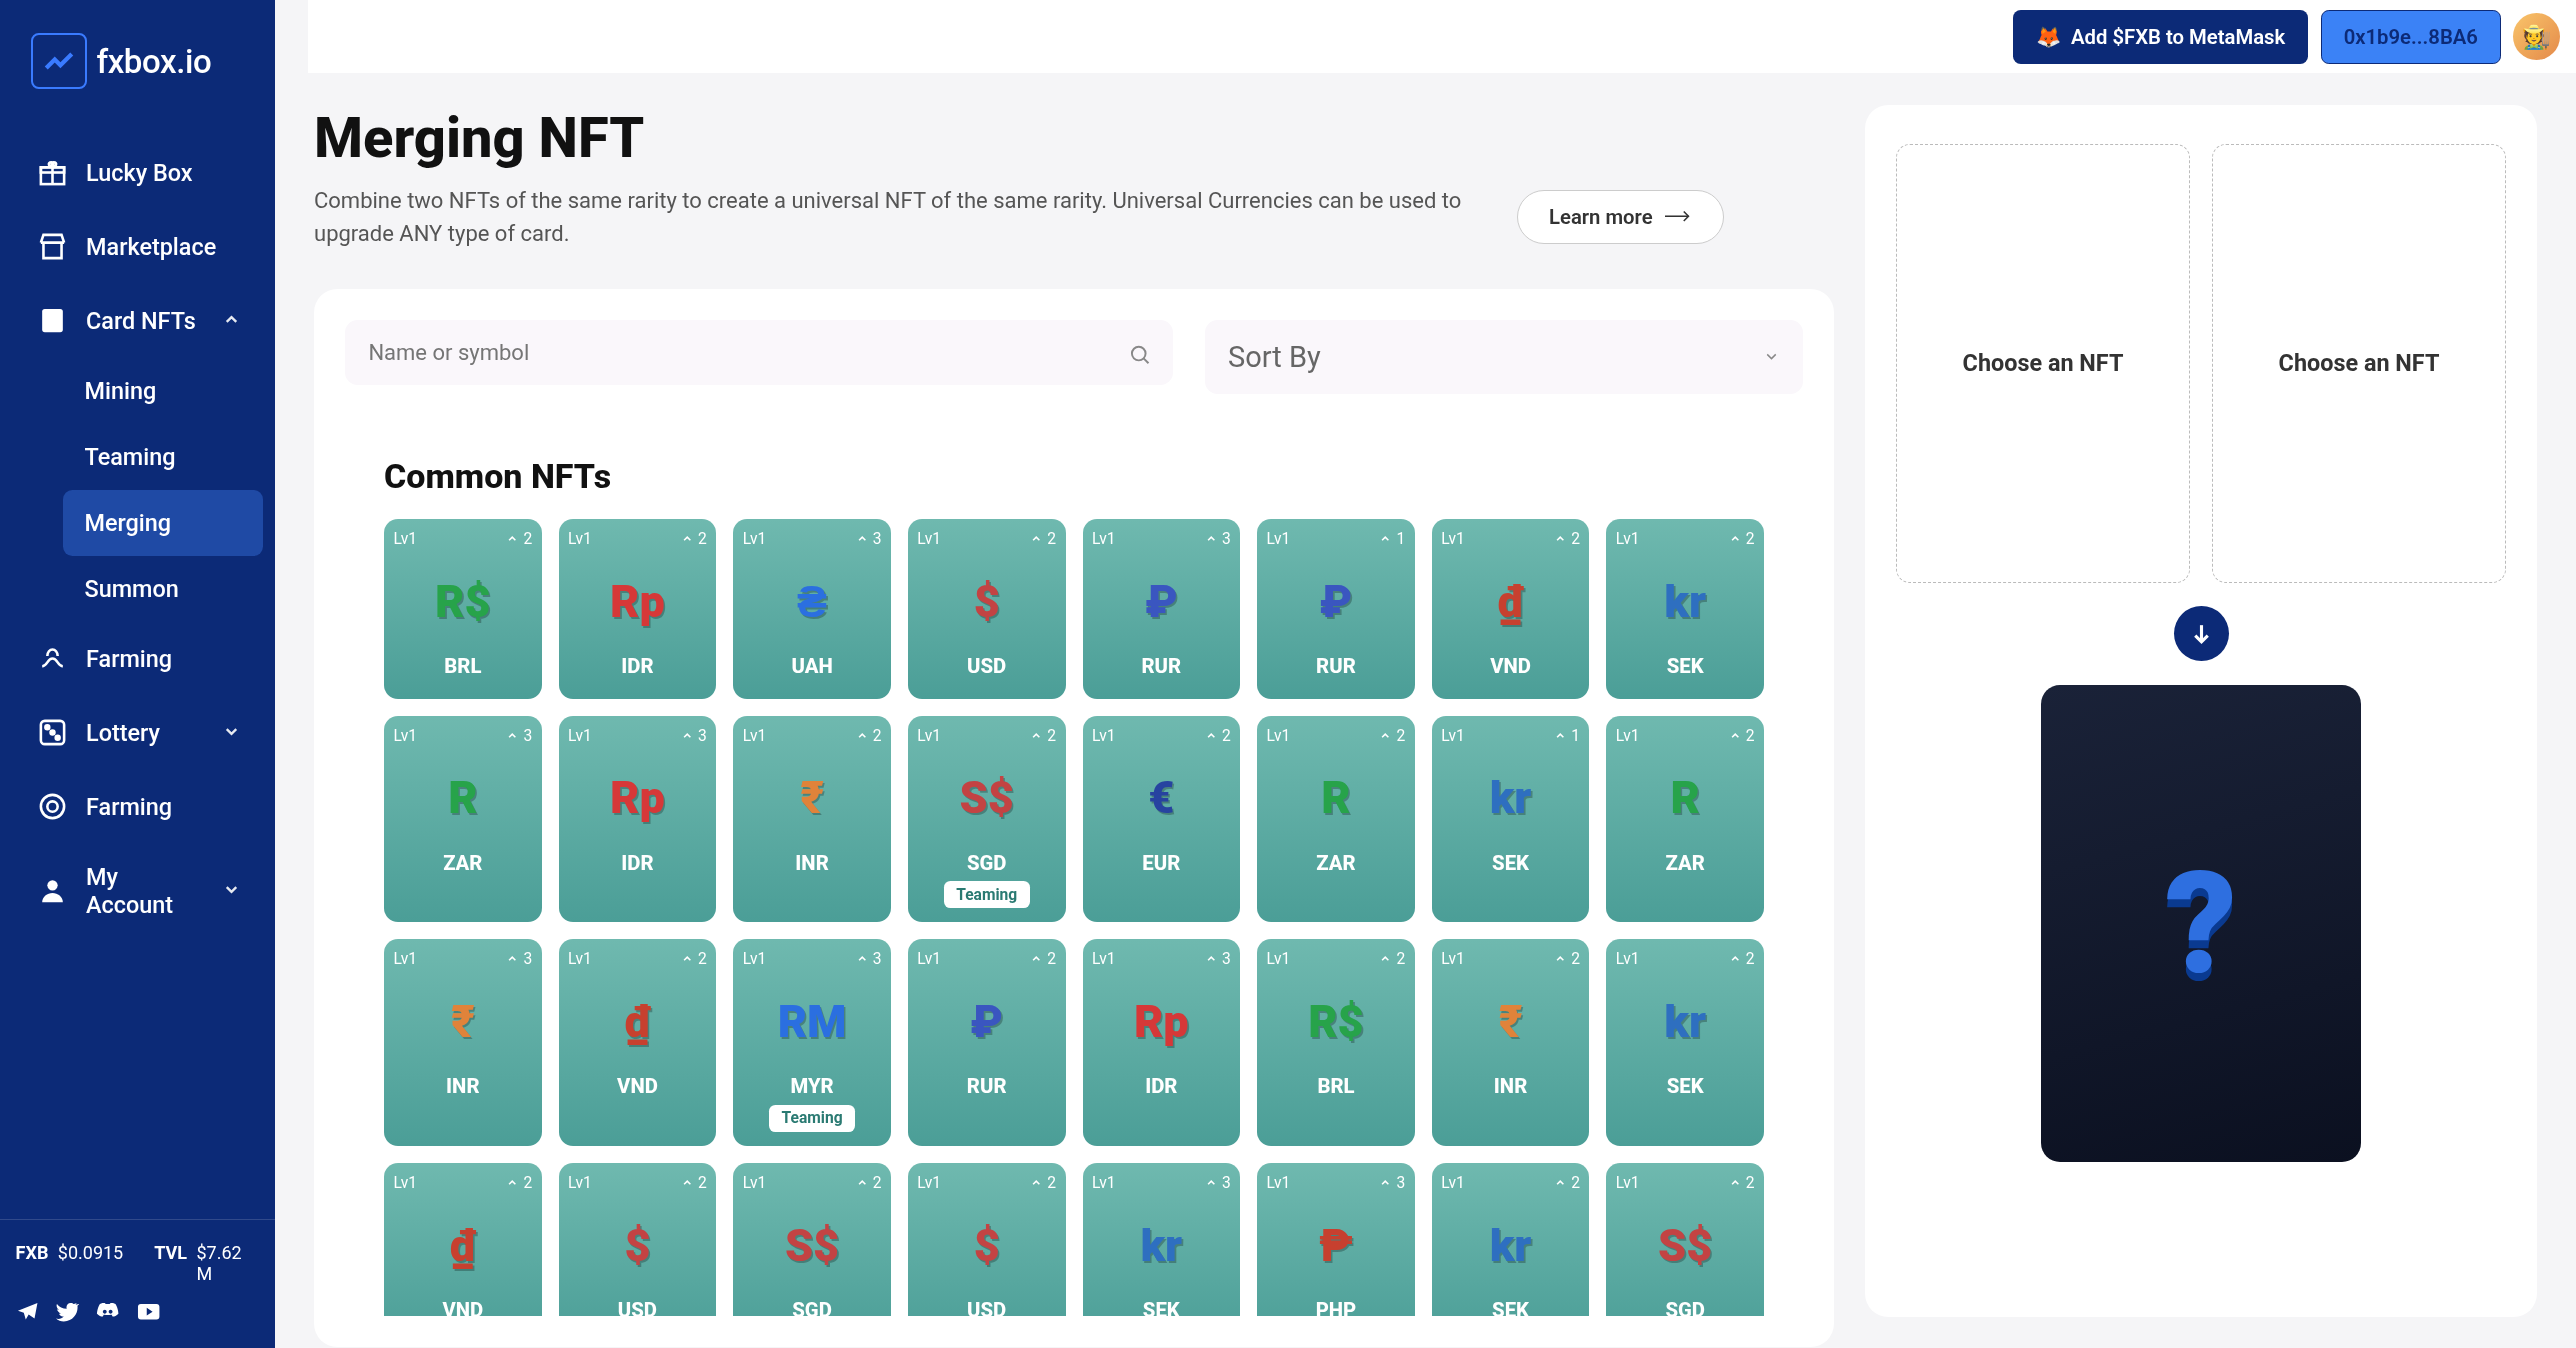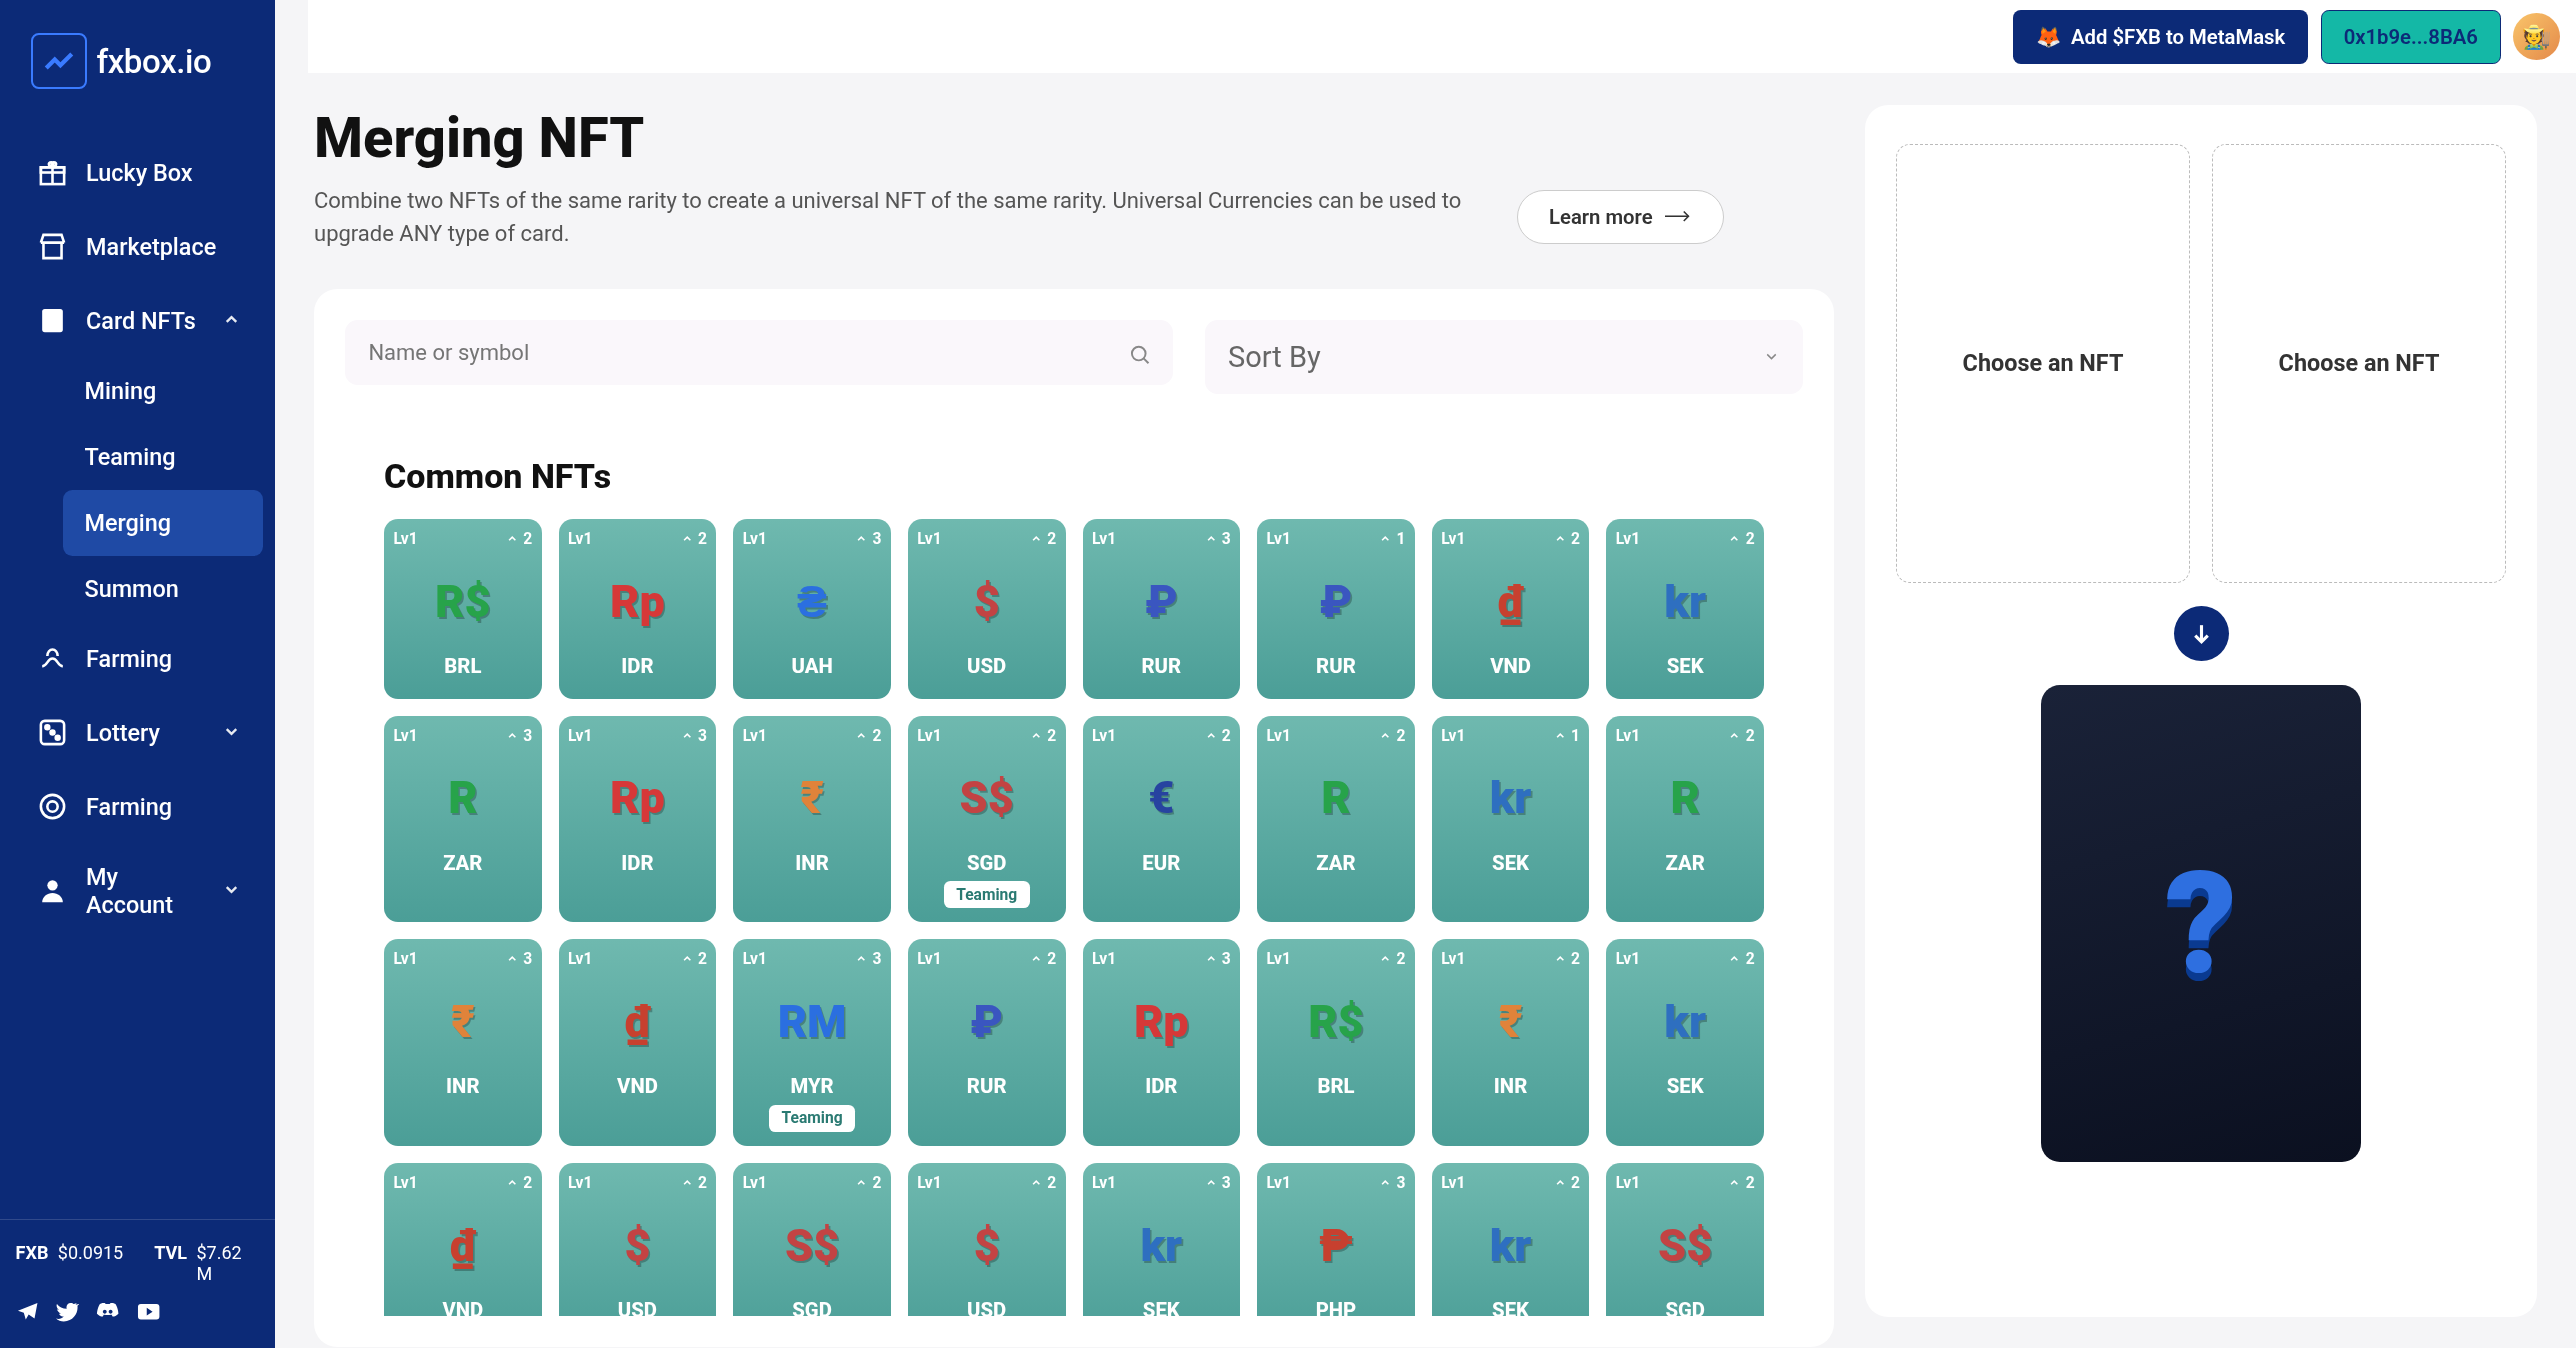--- a/index.html
+++ b/index.html
@@ -17,41 +17,41 @@
 .nav-icon{width:36px;height:36px;display:flex;align-items:center;justify-content:center;flex-shrink:0}
 .sidebar-footer{padding:22px 15.6px;border-top:0.8px solid rgba(255,255,255,.15)}
 .stats{display:flex;gap:31px;font-size:18px;font-weight:700;margin-bottom:15.6px}
 .stats .pair{display:flex;gap:9.4px;align-items:baseline}
 .stats .val{font-weight:400}
 .socials{display:flex;gap:17px}
 .socials svg{width:23.4px;height:23.4px;fill:#fff}
 .topbar{position:absolute;top:0;left:308px;right:0;height:73px;background:#fff;display:flex;align-items:center;justify-content:flex-end;gap:12.5px;padding:0 15.6px;z-index:5}
 .btn{font-size:20.3px;font-weight:600;padding:14px 22px;border-radius:7.8px;cursor:pointer;display:flex;align-items:center;gap:9.4px;border:1.6px solid transparent}
 .btn-blue{background:#0c2a77;color:#fff}
-.btn-outline{background:#14b8a6;color:#0c2a77;border-color:#0c2a77}
+.btn-outline{background:#3b82f6;color:#0c2a77;border-color:#0c2a77}
 .avatar{width:47px;height:47px;border-radius:50%;background:linear-gradient(135deg,#f9c56a,#e4894a);display:flex;align-items:center;justify-content:center;font-size:23.4px}
 .main{flex:1;padding:105px 39px 31px;overflow-y:auto;display:flex;gap:31px}
 .left{flex:1;min-width:0}
 .page-title{font-size:56px;font-weight:800;color:#111;margin-bottom:12.5px}
 .page-desc-row{display:flex;align-items:center;gap:31px;margin-bottom:39px}
 .page-desc{font-size:22px;color:#555;line-height:1.5;max-width:1172px}
 .learn-more{border:1.6px solid #ccc;border-radius:781px;padding:14px 31px;font-size:20.3px;font-weight:600;color:#333;background:#fff;display:flex;align-items:center;gap:12.5px;cursor:pointer;flex-shrink:0}
 .card-grid-wrapper{background:#fff;border-radius:23.4px;padding:31px}
 .controls{display:flex;gap:32px;margin-bottom:31px}
 .search{flex:1.5;position:relative}
 .search input{width:100%;padding:20.3px 55px 20.3px 23.4px;font-size:22px;border:none;background:#faf7fb;border-radius:12.5px}
 .search-icon{position:absolute;right:20.3px;top:50%;transform:translateY(-50%)}
 .sort{flex:1;padding:20.3px 23.4px;font-size:29px;border:none;background:#faf7fb;border-radius:12.5px;color:#666;display:flex;align-items:center;justify-content:space-between;cursor:pointer}
 .grid-scroll{background:#fff;border-radius:19px;padding:31px 39px;max-height:891px;overflow-y:auto;position:relative}
 .grid-scroll::-webkit-scrollbar{width:11px}
 .grid-scroll::-webkit-scrollbar-thumb{background:#0c2a77;border-radius:7.8px}
 .section-title{font-size:34px;font-weight:800;color:#111;margin-bottom:23.4px}
 .grid{display:grid;grid-template-columns:repeat(8,1fr);gap:17px}
 .nft-card{background:linear-gradient(180deg,#6fb9af,#4b9e97);border-radius:14px;padding:11px 9.4px 14px;display:flex;flex-direction:column;align-items:center;cursor:pointer;position:relative}
-.nft-top{width:100%;display:flex;justify-content:space-between;align-items:flex-end;font-size:15.6px;font-weight:700;color:#fff;margin-bottom:14px}
+.nft-top{width:100%;display:flex;justify-content:space-between;align-items:flex-end;font-size:15.6px;font-weight:400;color:#fff;margin-bottom:14px}
 .nft-top .right{display:flex;align-items:center;gap:4.7px}
 .nft-img{width:78px;height:78px;display:flex;align-items:center;justify-content:center;font-size:45px;font-weight:900;margin-bottom:14px}
 .nft-sym{font-size:20.3px;font-weight:800;color:#fff;margin-bottom:6.3px}
 .nft-tag{background:#fff;color:#2a7a72;font-size:15.6px;font-weight:700;padding:4.7px 12.5px;border-radius:6.3px}
 .right-panel{width:672px;background:#fff;border-radius:23.4px;padding:39px 31px;display:flex;flex-direction:column;align-items:center;flex-shrink:0}
 .slots{display:flex;gap:22px;width:100%;margin-bottom:23.4px}
 .slot{flex:1;aspect-ratio:0.67;border:1.6px dashed #bbb;border-radius:14px;display:flex;align-items:center;justify-content:center;font-size:23.4px;font-weight:700;color:#333}
 .arrow-down{width:55px;height:55px;background:#0c2a77;border-radius:50%;display:flex;align-items:center;justify-content:center;margin-bottom:23.4px}
 .result{width:320px;aspect-ratio:0.67;background:linear-gradient(165deg,#1a2238,#0b1020);border-radius:19px;display:flex;align-items:center;justify-content:center}
 .q{font-size:141px;font-weight:900;color:#2e6fe0;text-shadow:0 7.8px 0 #0a3a90}

